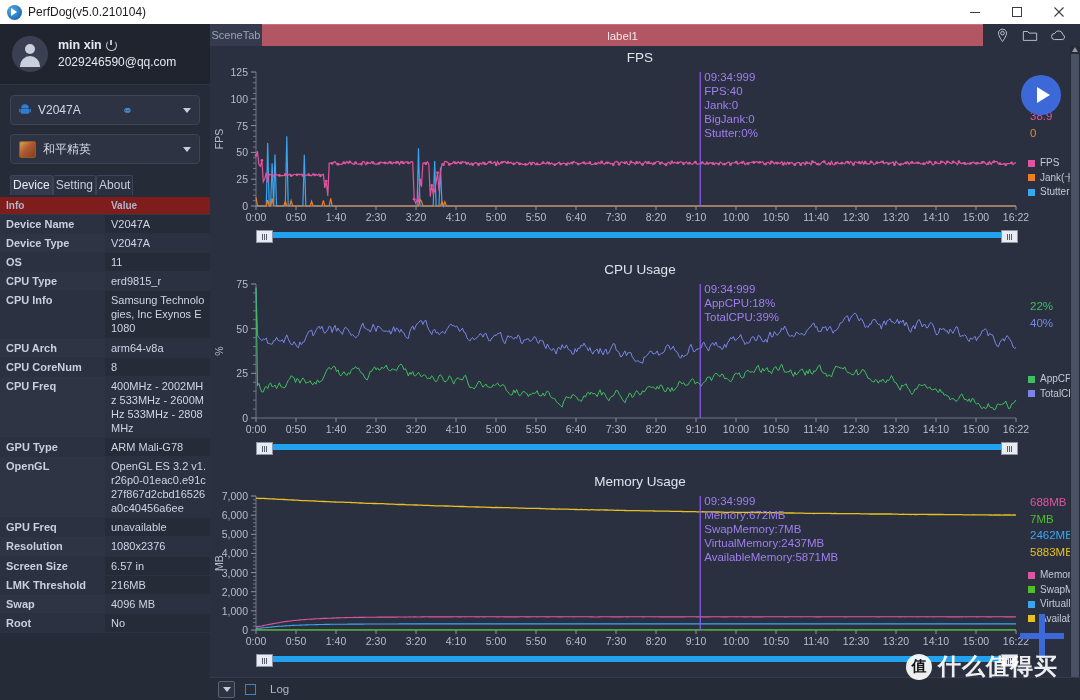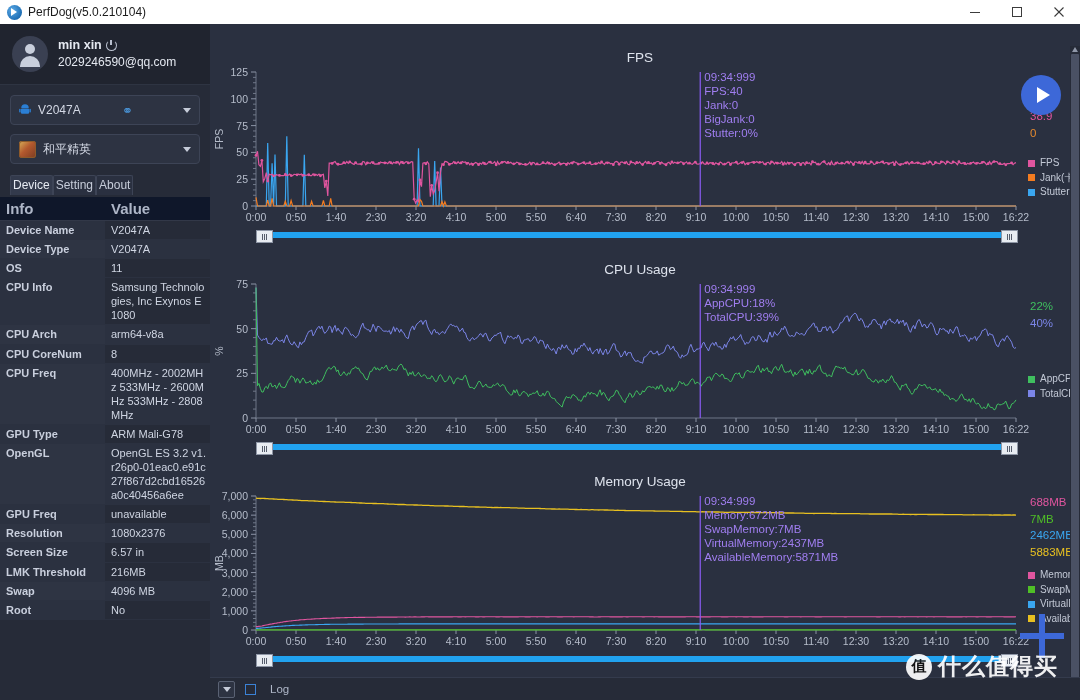--- a/index.html
+++ b/index.html
@@ -52,21 +52,21 @@
   .sel .caret{margin-left:auto;width:0;height:0;border-left:4.5px solid transparent;
     border-right:4.5px solid transparent;border-top:5px solid #c6ccd9;}
   .sel .link{margin-left:auto;margin-right:9px;color:#4b9ae0;font-size:13px;}
 
   .tabs{display:flex;padding:0 0 0 10px;gap:0;height:22px;align-items:flex-end;}
   .tab{height:19px;line-height:19px;padding:0 2px;font-size:12px;color:#c6ccd9;
        border:1px solid #3d4456;border-bottom:none;background:#2a3040;border-radius:2px 2px 0 0;}
   .tab.active{background:#333a4c;color:#e6eaf2;}
 
   table.info{width:210px;border-collapse:collapse;margin-top:2px;table-layout:fixed;}
-  table.info th{background:#0f172a;color:#aeb6c7;font-size:15px;font-weight:bold;text-align:left;
+  table.info th{background:#7f1d1d;color:#aeb6c7;font-size:10px;font-weight:bold;text-align:left;
     padding:3px 0 3px 6px;border-bottom:1px solid #323848;margin-left:43px;}
   table.info td{font-size:11px;padding:2px 3px 2px 6px;vertical-align:top;line-height:1.28;
     color:#cfd5e2;border-bottom:1px solid #2b3140;word-break:break-all;}
   table.info td.k{color:#c9cfdd;font-weight:bold;width:102px;}
   table.info tr.alt td{background:#2b3140;}
   table.info tr td:first-child{background:#2b3140;}
   table.info tr.alt td:first-child{background:#2e3443;}
 
   
   .content{position:absolute;left:210px;top:24px;width:870px;height:676px;background:#2a3040;}
@@ -208,20 +208,24 @@
             <td>V2047A</td>
           </tr>
           <tr class="alt">
             <td class="k">Device Type</td>
             <td>V2047A</td>
           </tr>
           <tr>
             <td class="k">OS</td>
             <td>11</td>
           </tr>
+          <tr class="alt">
+            <td class="k">CPU Type</td>
+            <td>erd9815_r</td>
+          </tr>
           <tr>
             <td class="k">CPU Info</td>
             <td>Samsung Technologies, Inc Exynos E1080</td>
           </tr>
           <tr class="alt">
             <td class="k">CPU Arch</td>
             <td>arm64-v8a</td>
           </tr>
           <tr>
             <td class="k">CPU CoreNum</td>
@@ -262,20 +266,36 @@
           <tr>
             <td class="k">Root</td>
             <td>No</td>
           </tr>
         </tbody>
     </table>
   </div>
 
   <div class="content">
 
+    <div class="scenebar">
+      <div class="scenetab">SceneTab</div>
+      <div class="labeltab">label1</div>
+      <div class="topicons">
+        <svg width="15" height="15" viewBox="0 0 16 16">
+          <path d="M8 1.2c-2.4 0-4.3 1.9-4.3 4.3 0 3.1 4.3 9 4.3 9s4.3-5.9 4.3-9c0-2.4-1.9-4.3-4.3-4.3z" fill="none" stroke="#c7cdd9" stroke-width="1"></path>
+          <circle cx="8" cy="5.5" r="1.9" fill="none" stroke="#c7cdd9" stroke-width="1"></circle>
+        </svg>
+        <svg width="16" height="15" viewBox="0 0 18 16">
+          <path d="M1.5 3.5h5l1.4 1.8h8.6v8.2H1.5z" fill="none" stroke="#c7cdd9" stroke-width="1"></path>
+        </svg>
+        <svg width="18" height="15" viewBox="0 0 20 16">
+          <path d="M5 12.5a3.4 3.4 0 0 1 .3-6.8 4.6 4.6 0 0 1 8.8 1.2 3 3 0 0 1 .2 5.6z" fill="none" stroke="#c7cdd9" stroke-width="1"></path>
+        </svg>
+      </div>
+    </div>
 
     <div class="charts" id="charts">
         <div class="chart" style="height: 212px;">
           <div class="chart-title">FPS</div>
           <div class="plot">
             <svg width="860" height="160">
               <path d="M46 4 L46 138 L806 138" fill="none" stroke="#6c7486" stroke-width="1"></path>
               <line x1="41" x2="46" y1="138" y2="138" stroke="#8b93a5" stroke-width="1"></line>
               <text x="38" y="142" text-anchor="end" fill="#b6bdcb" font-size="10.5" font-family="&quot;Liberation Sans&quot;,sans-serif">0</text>
               <line x1="41" x2="46" y1="111.2" y2="111.2" stroke="#8b93a5" stroke-width="1"></line>

